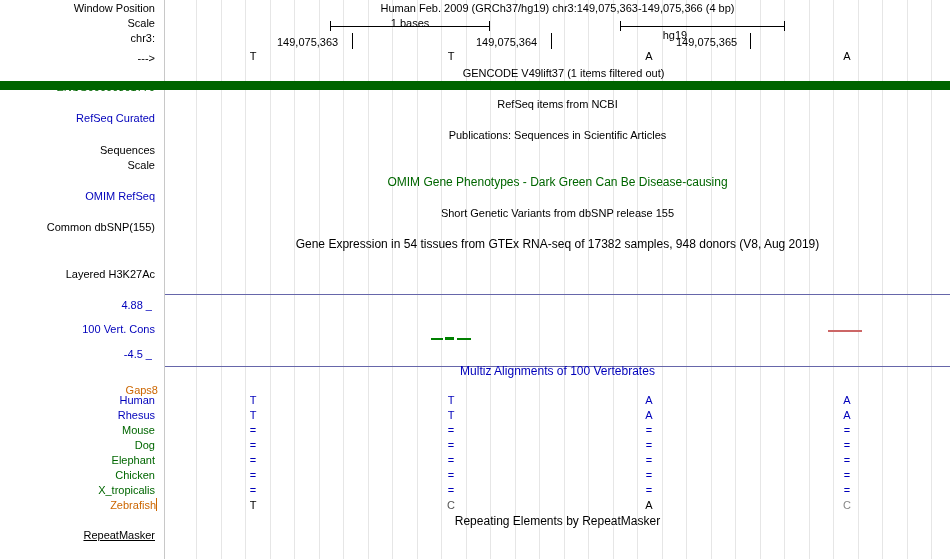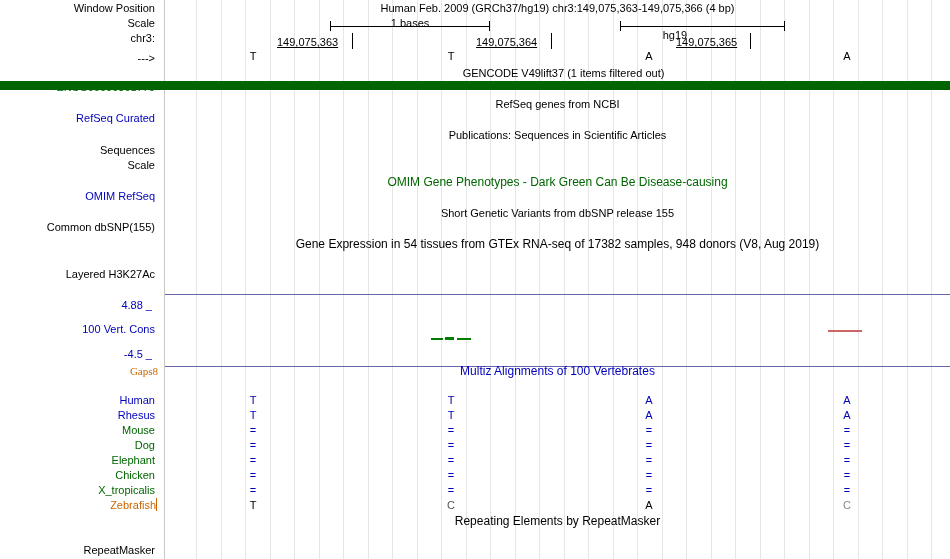--- a/index.html
+++ b/index.html
@@ -61,21 +61,20 @@
     text-align: center;
     white-space: nowrap;
     font-size: 11px;
     line-height: 12px;
   }
   .abs {
     position: absolute;
     white-space: nowrap;
     font-size: 11px;
     line-height: 12px;
-    text-decoration: underline;
   }
   .blue { color: #0000bb; }
   .green { color: #006600; }
   .orange { color: #cc6600; }
 
   
   .tick {
     position: absolute;
     width: 1px;
     background: #000000;
@@ -188,21 +187,21 @@
   <div class="base" style="left:441px; top:50px; width:20px;">T</div>
   <div class="base" style="left:639px; top:50px; width:20px;">A</div>
   <div class="base" style="left:837px; top:50px; width:20px;">A</div>
 
   <div class="centered" style="left:171px; top:67px; width:785px;">GENCODE V49lift37 (1 items filtered out)</div>
 
   <div class="label green" style="left:0; top:81px; width:155px;">ENSG00000301779</div>
   <div class="greenbar" style="left:0px; top:81px; width:950px; height:9px;"></div>
 
   <div class="label blue" style="left:0; top:112px; width:155px;">RefSeq Curated</div>
-  <div class="centered" style="left:165px; top:98px; width:785px;">RefSeq genes from NCBI</div>
+  <div class="centered" style="left:165px; top:98px; width:785px;">RefSeq items from NCBI</div>
 
   <div class="centered" style="left:165px; top:129px; width:785px;">Publications: Sequences in Scientific Articles</div>
   <div class="label" style="left:0; top:144px; width:155px;">Sequences</div>
   <div class="label" style="left:0; top:159px; width:155px;">Scale</div>
 
   <div class="label blue" style="left:0; top:190px; width:155px;">OMIM RefSeq</div>
   <div class="centered green" style="left:165px; top:176px; width:785px; font-size:12px;">OMIM Gene Phenotypes - Dark Green Can Be Disease-causing</div>
 
   <div class="label" style="left:0; top:221px; width:155px;">Common dbSNP(155)</div>
   <div class="centered" style="left:165px; top:207px; width:785px;">Short Genetic Variants from dbSNP release 155</div>
@@ -217,21 +216,21 @@
   <div class="label blue" style="left:0; top:323px; width:155px;">100 Vert. Cons</div>
   <div class="label blue" style="left:0; top:348px; width:152px;">-4.5 _</div>
 
   <div class="consmark" style="left:431px; top:338px; width:12px; background:#008000;"></div>
   <div class="consmark" style="left:445px; top:337px; width:9px; background:#008000; height:3px;"></div>
   <div class="consmark" style="left:457px; top:338px; width:14px; background:#008000;"></div>
   <div class="consmark" style="left:828px; top:330px; width:34px; background:#cc6666;"></div>
 
   <div class="hsep" style="left:165px; top:366px; width:785px;"></div>
 
-  <div class="label orange" style="left:0; top:365px; width:158px;font-family:Liberation Serif, serif;">Gaps8</div>
+  <div class="label orange" style="left:0; top:384px; width:158px;">Gaps8</div>
 
   <div class="centered blue" style="left:165px; top:365px; width:785px; font-size:12px;">Multiz Alignments of 100 Vertebrates</div>
 
   <div class="label blue" style="left:0; top:394px; width:155px;">Human</div>
   <div class="seqbase blue" style="left:243px; top:394px; width:20px;">T</div>
   <div class="seqbase blue" style="left:441px; top:394px; width:20px;">T</div>
   <div class="seqbase blue" style="left:639px; top:394px; width:20px;">A</div>
   <div class="seqbase blue" style="left:837px; top:394px; width:20px;">A</div>
 
   <div class="label blue" style="left:0; top:409px; width:155px;">Rhesus</div>
@@ -271,15 +270,15 @@
   <div class="seqbase blue" style="left:837px; top:484px; width:20px;">=</div>
 
   <div class="label orange" style="left:4px; top:499px; width:152px;">Zebrafish</div>
   <div class="tick" style="left:156px; top:498px; height:13px; background:#cc6600;"></div>
   <div class="seqbase" style="left:243px; top:499px; width:20px; color:#000000;">T</div>
   <div class="seqbase" style="left:441px; top:499px; width:20px; color:#555555;">C</div>
   <div class="seqbase" style="left:639px; top:499px; width:20px; color:#000000;">A</div>
   <div class="seqbase" style="left:837px; top:499px; width:20px; color:#888888;">C</div>
 
   <div class="centered" style="left:165px; top:515px; width:785px; font-size:12px;">Repeating Elements by RepeatMasker</div>
-  <div class="label" style="left:0; top:544px; width:155px;">RepeatMasker</div>
+  <div class="label" style="left:0; top:529px; width:155px;text-decoration:underline;">RepeatMasker</div>
 
 </div>
 
 </body></html>

